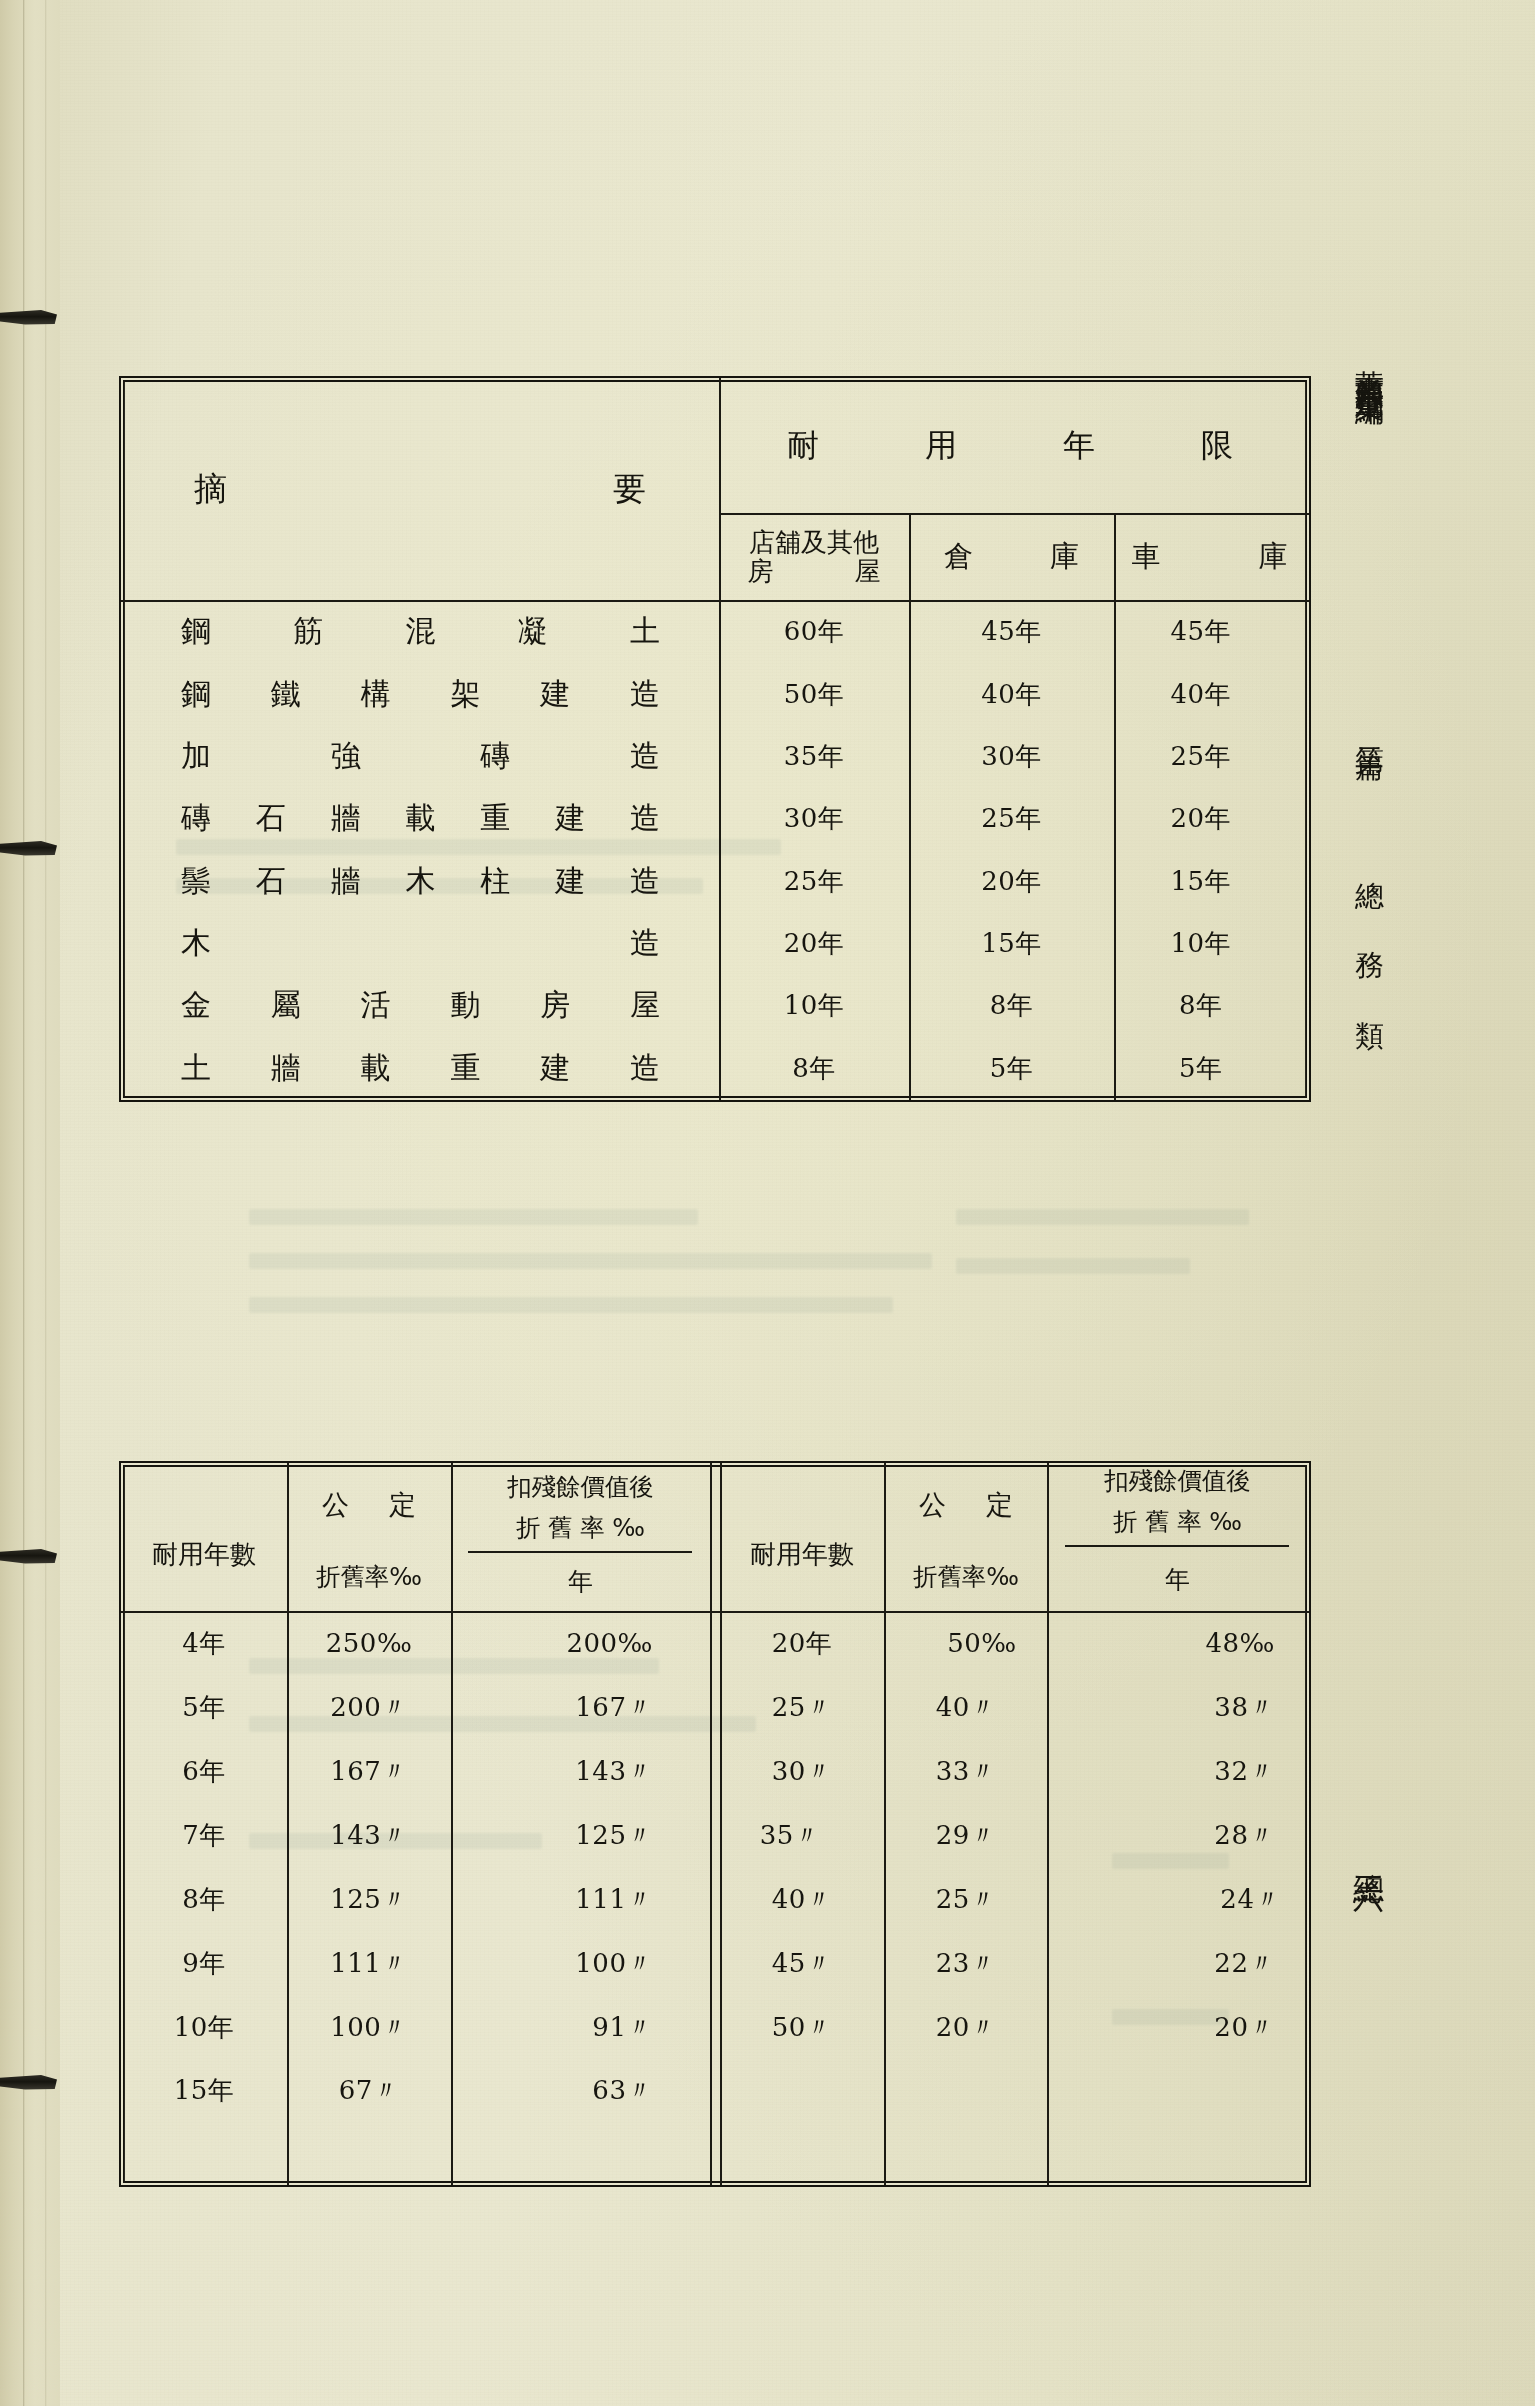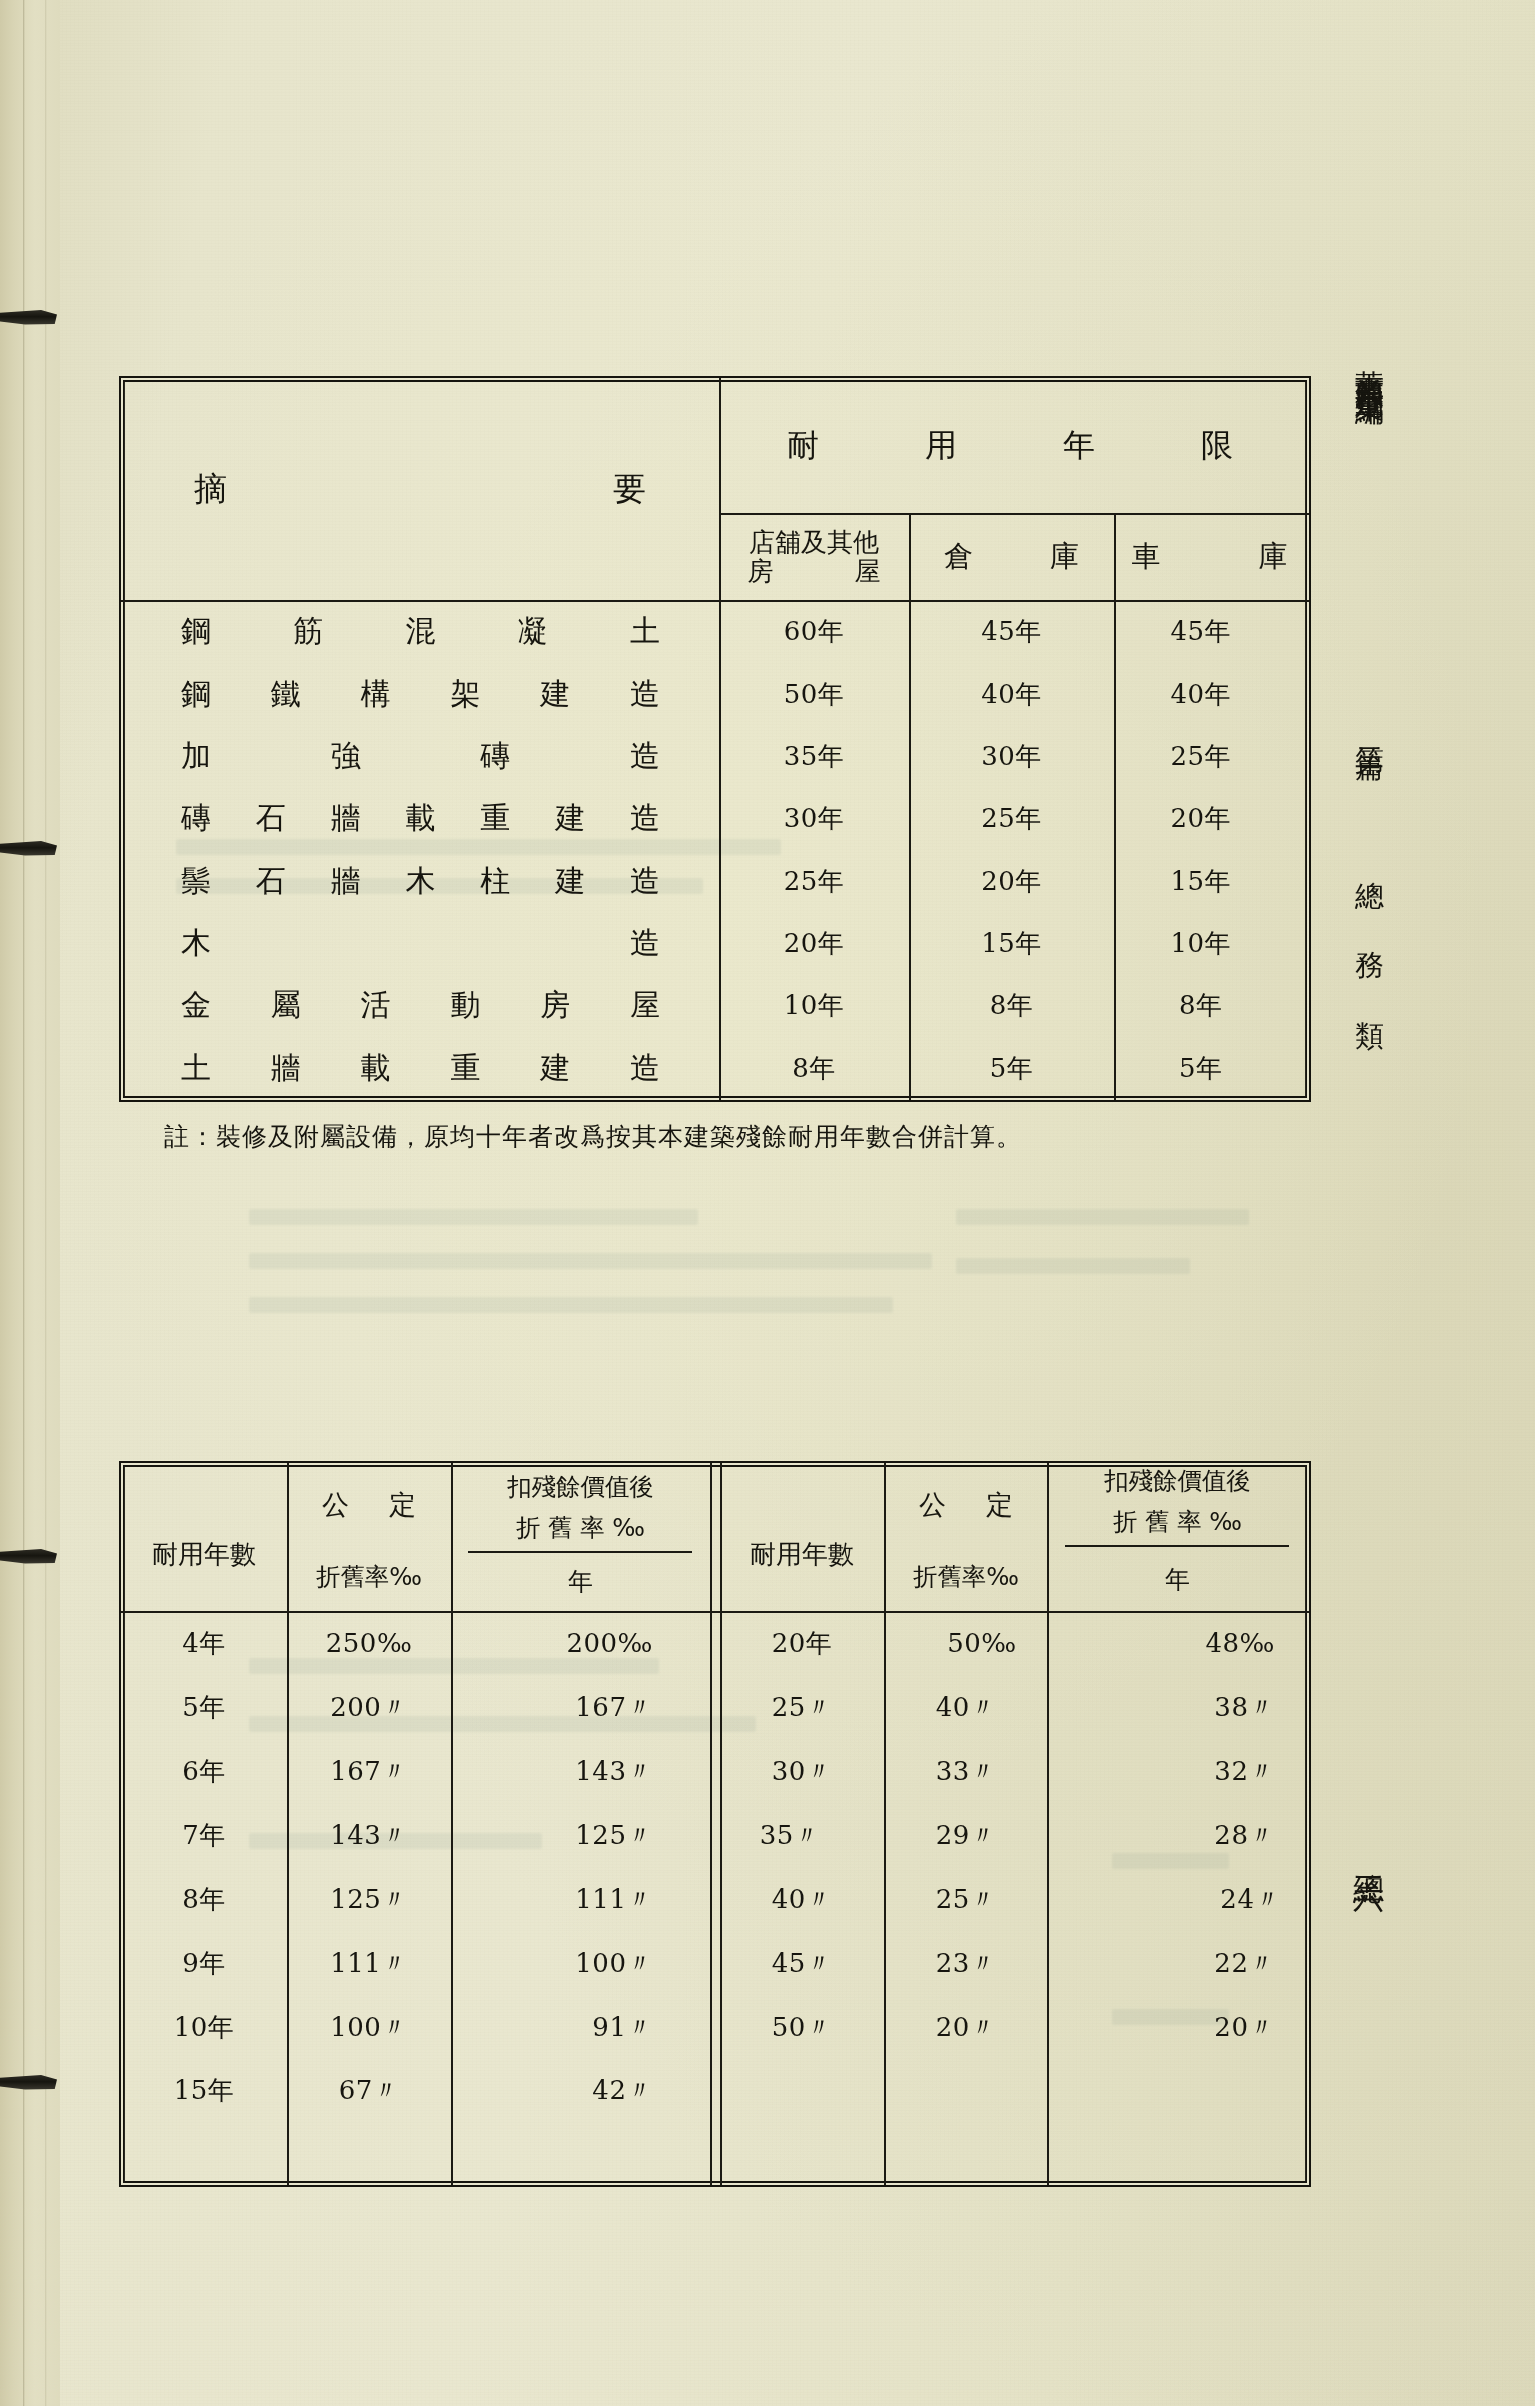--- a/index.html
+++ b/index.html
@@ -264,21 +264,20 @@
             <span>建</span>
             <span>造</span>
           </div>
           <div class="cell num" style="left: 598px; top: 659px; width: 190px; height: 62px;">8年</div>
           <div class="cell num" style="left: 788px; top: 659px; width: 205px; height: 62px;">5年</div>
           <div class="cell num" style="left: 993px; top: 659px; width: 195px; height: 62px; padding-right: 21.5px; box-sizing: border-box;">5年</div>
         </div>
     </div>
   </div>
 
-  <div class="note" style="left:164px;top:1120px;">註：裝修及附屬設備，原均十年者改爲按其本建築殘餘耐用年數合併計算。</div>
 
 
   <div class="tbl" style="left:119px;top:1461px;width:1188px;height:722px;">
     <div class="inner">
 
       <div class="vline" style="left:166px;"></div>
       <div class="vline" style="left:330px;"></div>
       <div class="vline" style="left:589px;"></div>
       <div class="vline" style="left:599px;"></div>
       <div class="vline" style="left:763px;"></div>
@@ -349,21 +348,21 @@
           <div class="cell num" style="left: 166px; top: 404px; width: 164px; height: 64px;">125〃</div>
           <div class="cell num" style="left: 330px; top: 404px; width: 259px; height: 64px; justify-content: flex-end; padding-right: 57px; box-sizing: border-box;">111〃</div>
           <div class="cell num" style="left: 0px; top: 468px; width: 166px; height: 64px;">9年</div>
           <div class="cell num" style="left: 166px; top: 468px; width: 164px; height: 64px;">111〃</div>
           <div class="cell num" style="left: 330px; top: 468px; width: 259px; height: 64px; justify-content: flex-end; padding-right: 57px; box-sizing: border-box;">100〃</div>
           <div class="cell num" style="left: 0px; top: 532px; width: 166px; height: 64px;">10年</div>
           <div class="cell num" style="left: 166px; top: 532px; width: 164px; height: 64px;">100〃</div>
           <div class="cell num" style="left: 330px; top: 532px; width: 259px; height: 64px; justify-content: flex-end; padding-right: 57px; box-sizing: border-box;">91〃</div>
           <div class="cell num" style="left: 0px; top: 595px; width: 166px; height: 64px;">15年</div>
           <div class="cell num" style="left: 166px; top: 595px; width: 164px; height: 64px;">67〃</div>
-          <div class="cell num" style="left: 330px; top: 595px; width: 259px; height: 64px; justify-content: flex-end; padding-right: 57px; box-sizing: border-box;">42〃</div>
+          <div class="cell num" style="left: 330px; top: 595px; width: 259px; height: 64px; justify-content: flex-end; padding-right: 57px; box-sizing: border-box;">63〃</div>
           <div class="cell num" style="left: 599px; top: 148px; width: 164px; height: 64px;">20年</div>
           <div class="cell num" style="left: 763px; top: 148px; width: 196px; height: 64px;">50‰</div>
           <div class="cell num" style="left: 926px; top: 148px; width: 261px; height: 64px; justify-content: flex-end; padding-right: 33px; box-sizing: border-box;">48‰</div>
           <div class="cell num" style="left: 599px; top: 212px; width: 164px; height: 64px;">25〃</div>
           <div class="cell num" style="left: 763px; top: 212px; width: 164px; height: 64px;">40〃</div>
           <div class="cell num" style="left: 926px; top: 212px; width: 261px; height: 64px; justify-content: flex-end; padding-right: 33px; box-sizing: border-box;">38〃</div>
           <div class="cell num" style="left: 599px; top: 276px; width: 164px; height: 64px;">30〃</div>
           <div class="cell num" style="left: 763px; top: 276px; width: 164px; height: 64px;">33〃</div>
           <div class="cell num" style="left: 926px; top: 276px; width: 261px; height: 64px; justify-content: flex-end; padding-right: 33px; box-sizing: border-box;">32〃</div>
           <div class="cell num" style="left: 599px; top: 340px; width: 140px; height: 64px;">35〃</div>

